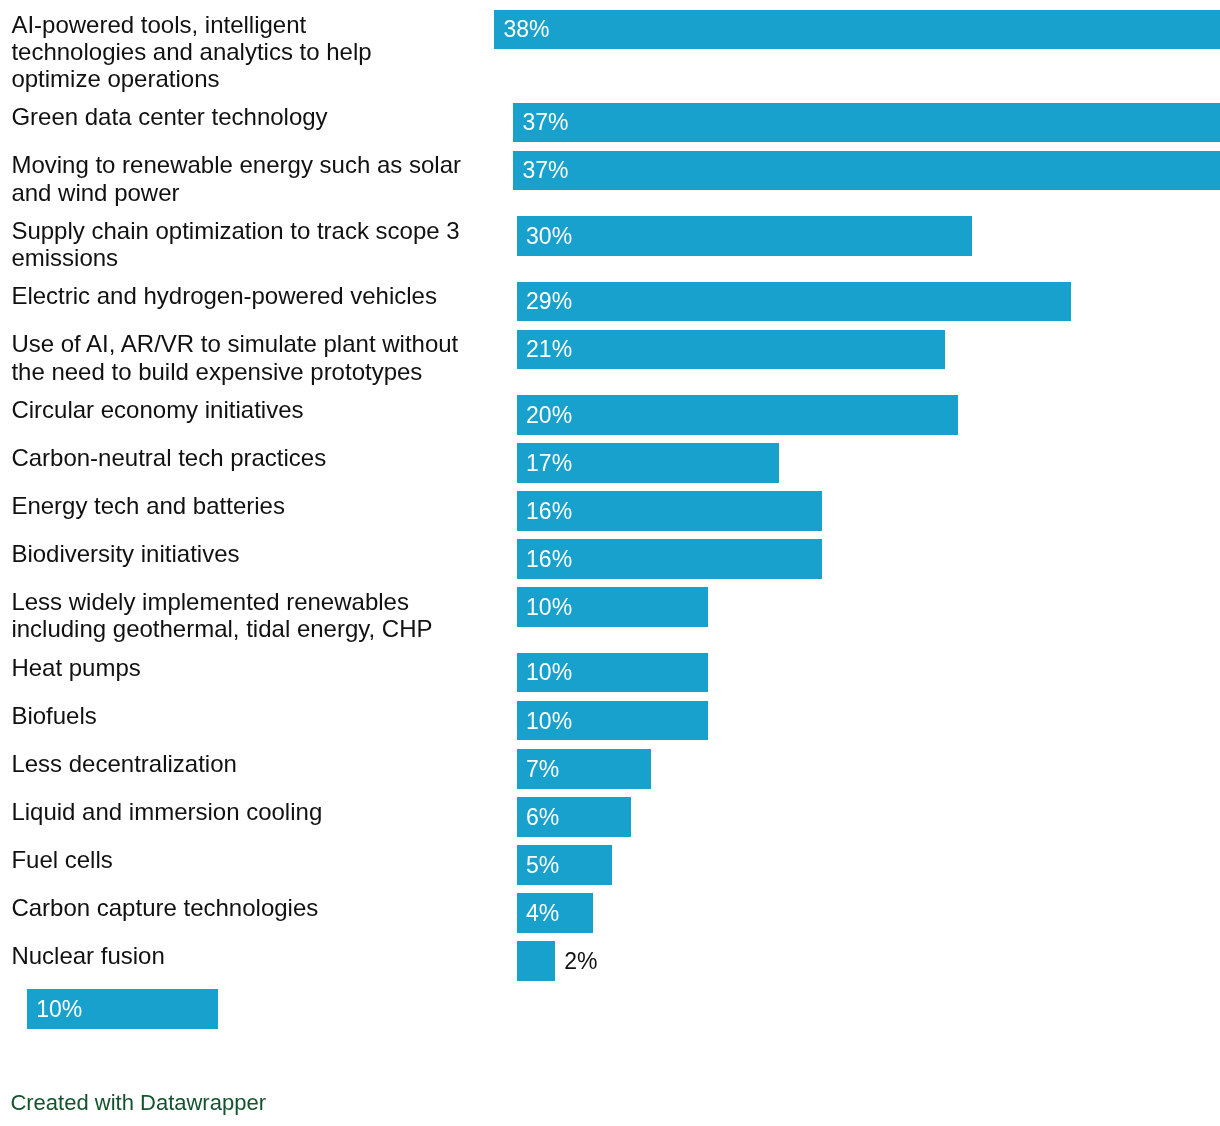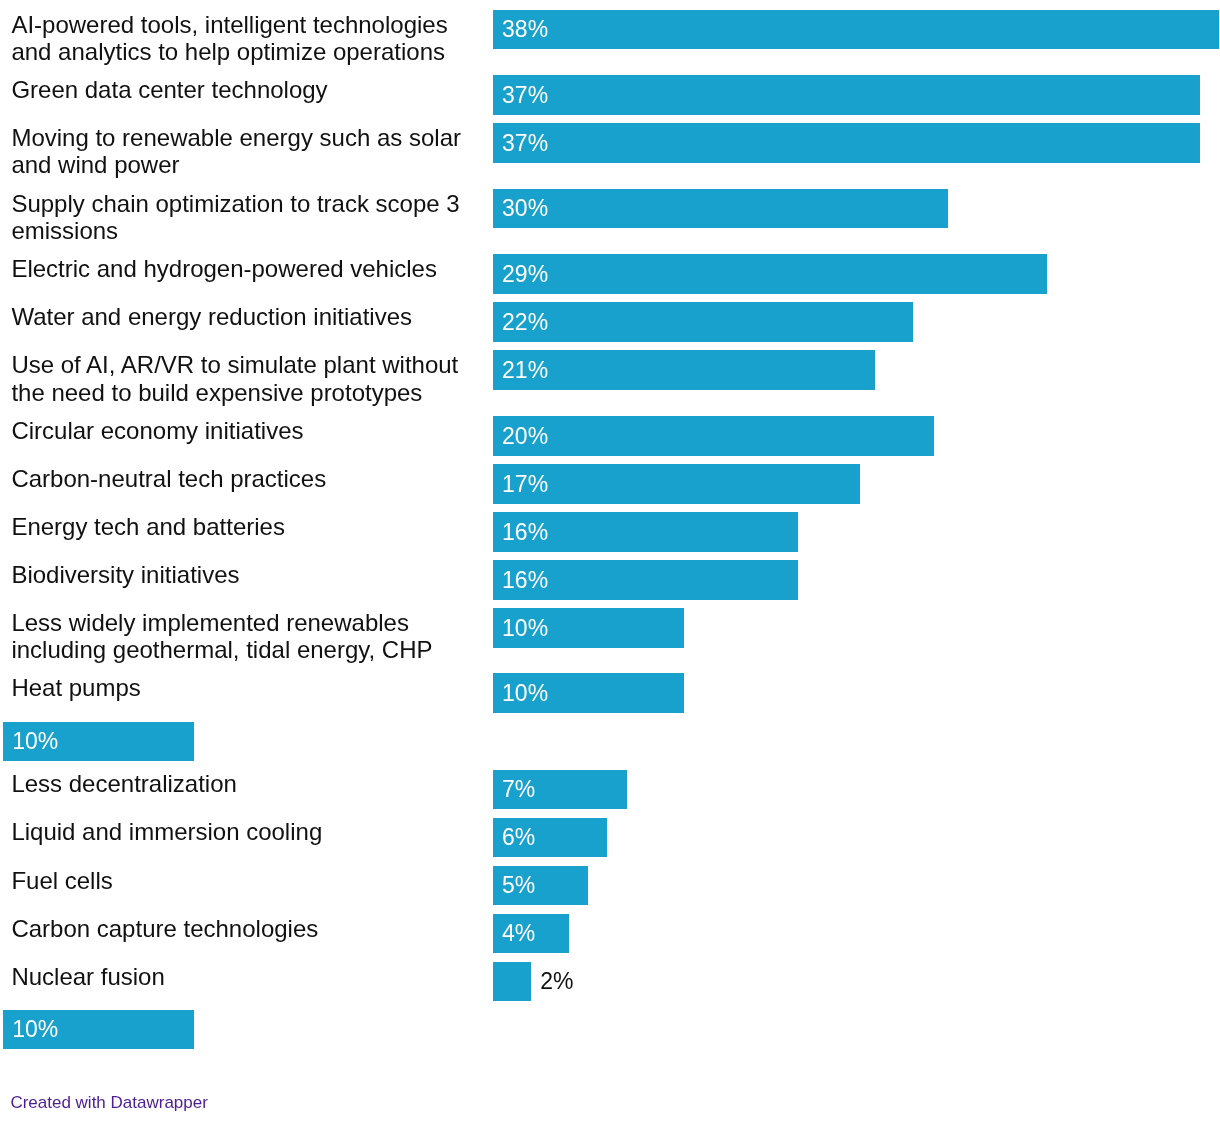--- a/index.html
+++ b/index.html
@@ -14,35 +14,35 @@
   .rows { position:absolute; left:0; top:9.7px; width:1220px; will-change:opacity; }
 
   .row { display:flex; align-items:flex-start; margin-bottom:8.35px;gap:20px; }
 
   .row-label {
     width:458.5px; margin-left:11.4px; padding:0.9px 0 1.7px;
     font-size:24px; line-height:27.3px; color:#111111;
   }
 
   .bar-track {
-    position:relative; margin-left:3px; height:39.7px;
+    position:relative; margin-left:27px; height:39.7px;
     display:flex; align-items:center;
   }
   .bar { height:39.7px; background:#18a1cd; display:flex; align-items:center; }
 
   .bar-value {
     font-size:23px; line-height:1; white-space:nowrap;
     padding-left:9.2px; color:#ffffff;
     position:relative; top:0.4px;
   }
   .bar-value.outside { color:#111111; }
 
   .chart-credit {
     position:absolute; left:10.4px; top:1091px;
-    font-size:17px; line-height:24px; color:#4c1d95;
+    font-size:22px; line-height:24px; color:#14532d;
     will-change:opacity;
   }
 </style>
 </head>
 <body>
 
 <div id="chart">
   <div class="rows" id="rows">
       <div class="row">
         <div class="row-label">AI-powered tools, intelligent technologies and analytics to help optimize operations</div>
@@ -78,47 +78,39 @@
       </div>
       <div class="row">
         <div class="row-label">Electric and hydrogen-powered vehicles</div>
         <div class="bar-track">
           <div class="bar" style="width:553.9px">
             <span class="bar-value">29%</span>
           </div>
         </div>
       </div>
       <div class="row">
-        <div class="row-label">Water and energy reduction initiatives</div>
-        <div class="bar-track">
-          <div class="bar" style="width:420.19999999999993px">
-            <span class="bar-value">22%</span>
-          </div>
-        </div>
-      </div>
-      <div class="row">
         <div class="row-label">Use of AI, AR/VR to simulate plant without the need to build expensive prototypes</div>
         <div class="bar-track">
-          <div class="bar" style="width:382px">
+          <div class="bar" style="width:428px">
             <span class="bar-value">21%</span>
           </div>
         </div>
       </div>
       <div class="row">
         <div class="row-label">Circular economy initiatives</div>
         <div class="bar-track">
           <div class="bar" style="width:441px">
             <span class="bar-value">20%</span>
           </div>
         </div>
       </div>
       <div class="row">
         <div class="row-label">Carbon-neutral tech practices</div>
         <div class="bar-track">
-          <div class="bar" style="width:367px">
+          <div class="bar" style="width:262px">
             <span class="bar-value">17%</span>
           </div>
         </div>
       </div>
       <div class="row">
         <div class="row-label">Energy tech and batteries</div>
         <div class="bar-track">
           <div class="bar" style="width:305.59999999999997px">
             <span class="bar-value">16%</span>
           </div>
@@ -142,20 +134,21 @@
       </div>
       <div class="row">
         <div class="row-label">Heat pumps</div>
         <div class="bar-track">
           <div class="bar" style="width:190.99999999999997px">
             <span class="bar-value">10%</span>
           </div>
         </div>
       </div>
       <div class="row">
+        <div class="row-label">Biofuels</div>
         <div class="bar-track">
           <div class="bar" style="width:190.99999999999997px">
             <span class="bar-value">10%</span>
           </div>
         </div>
       </div>
       <div class="row">
         <div class="row-label">Less decentralization</div>
         <div class="bar-track">
           <div class="bar" style="width:133.7px">

